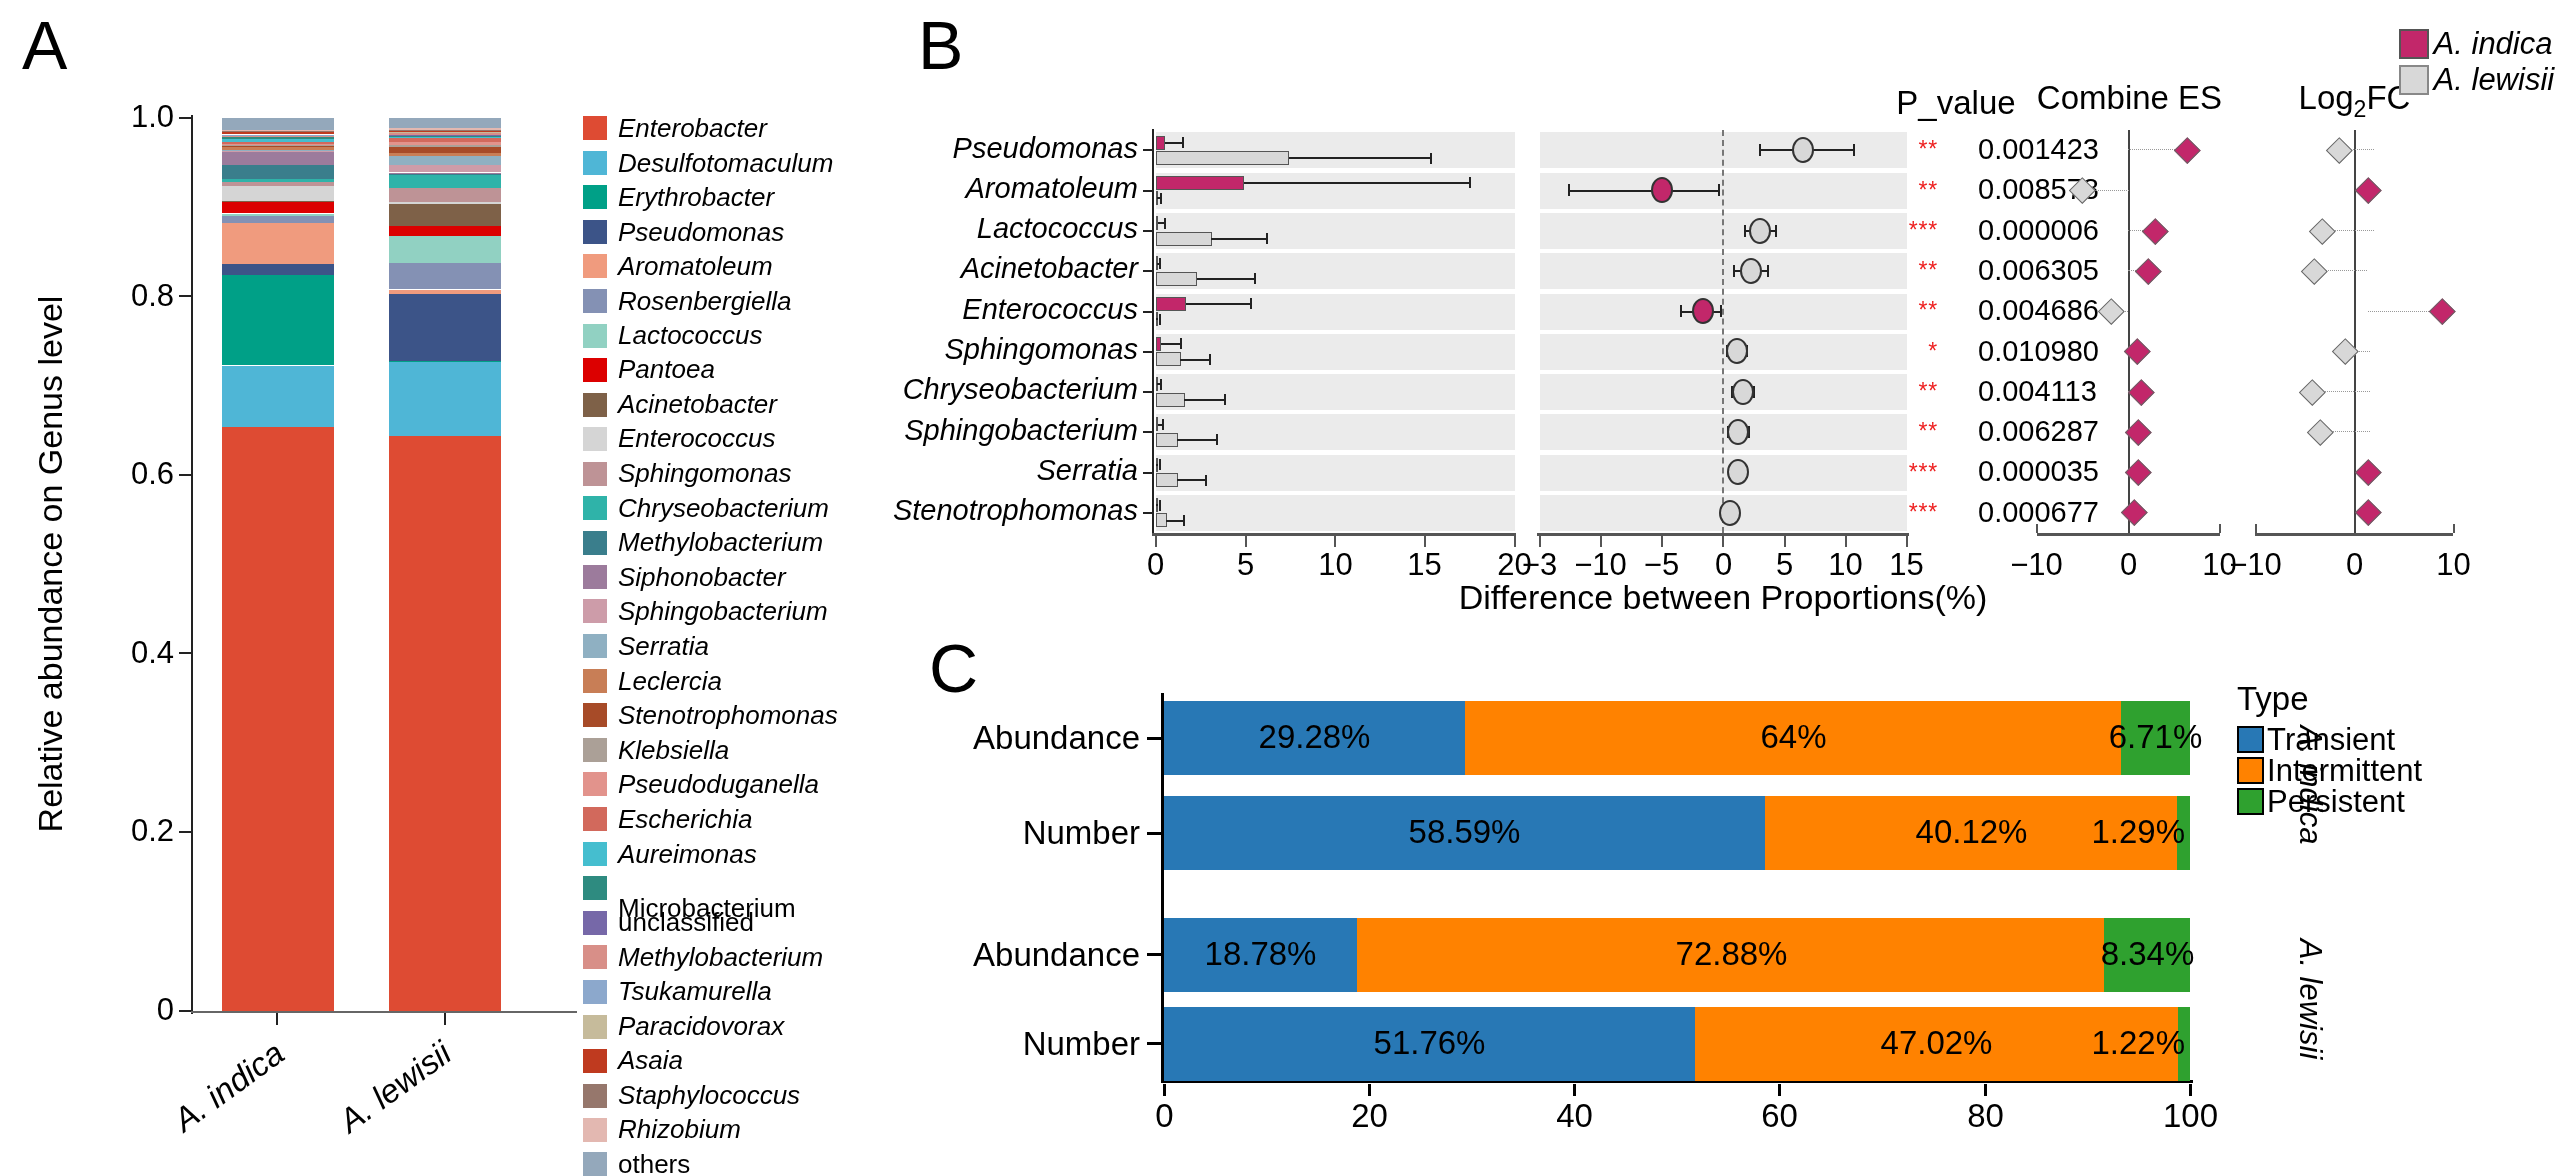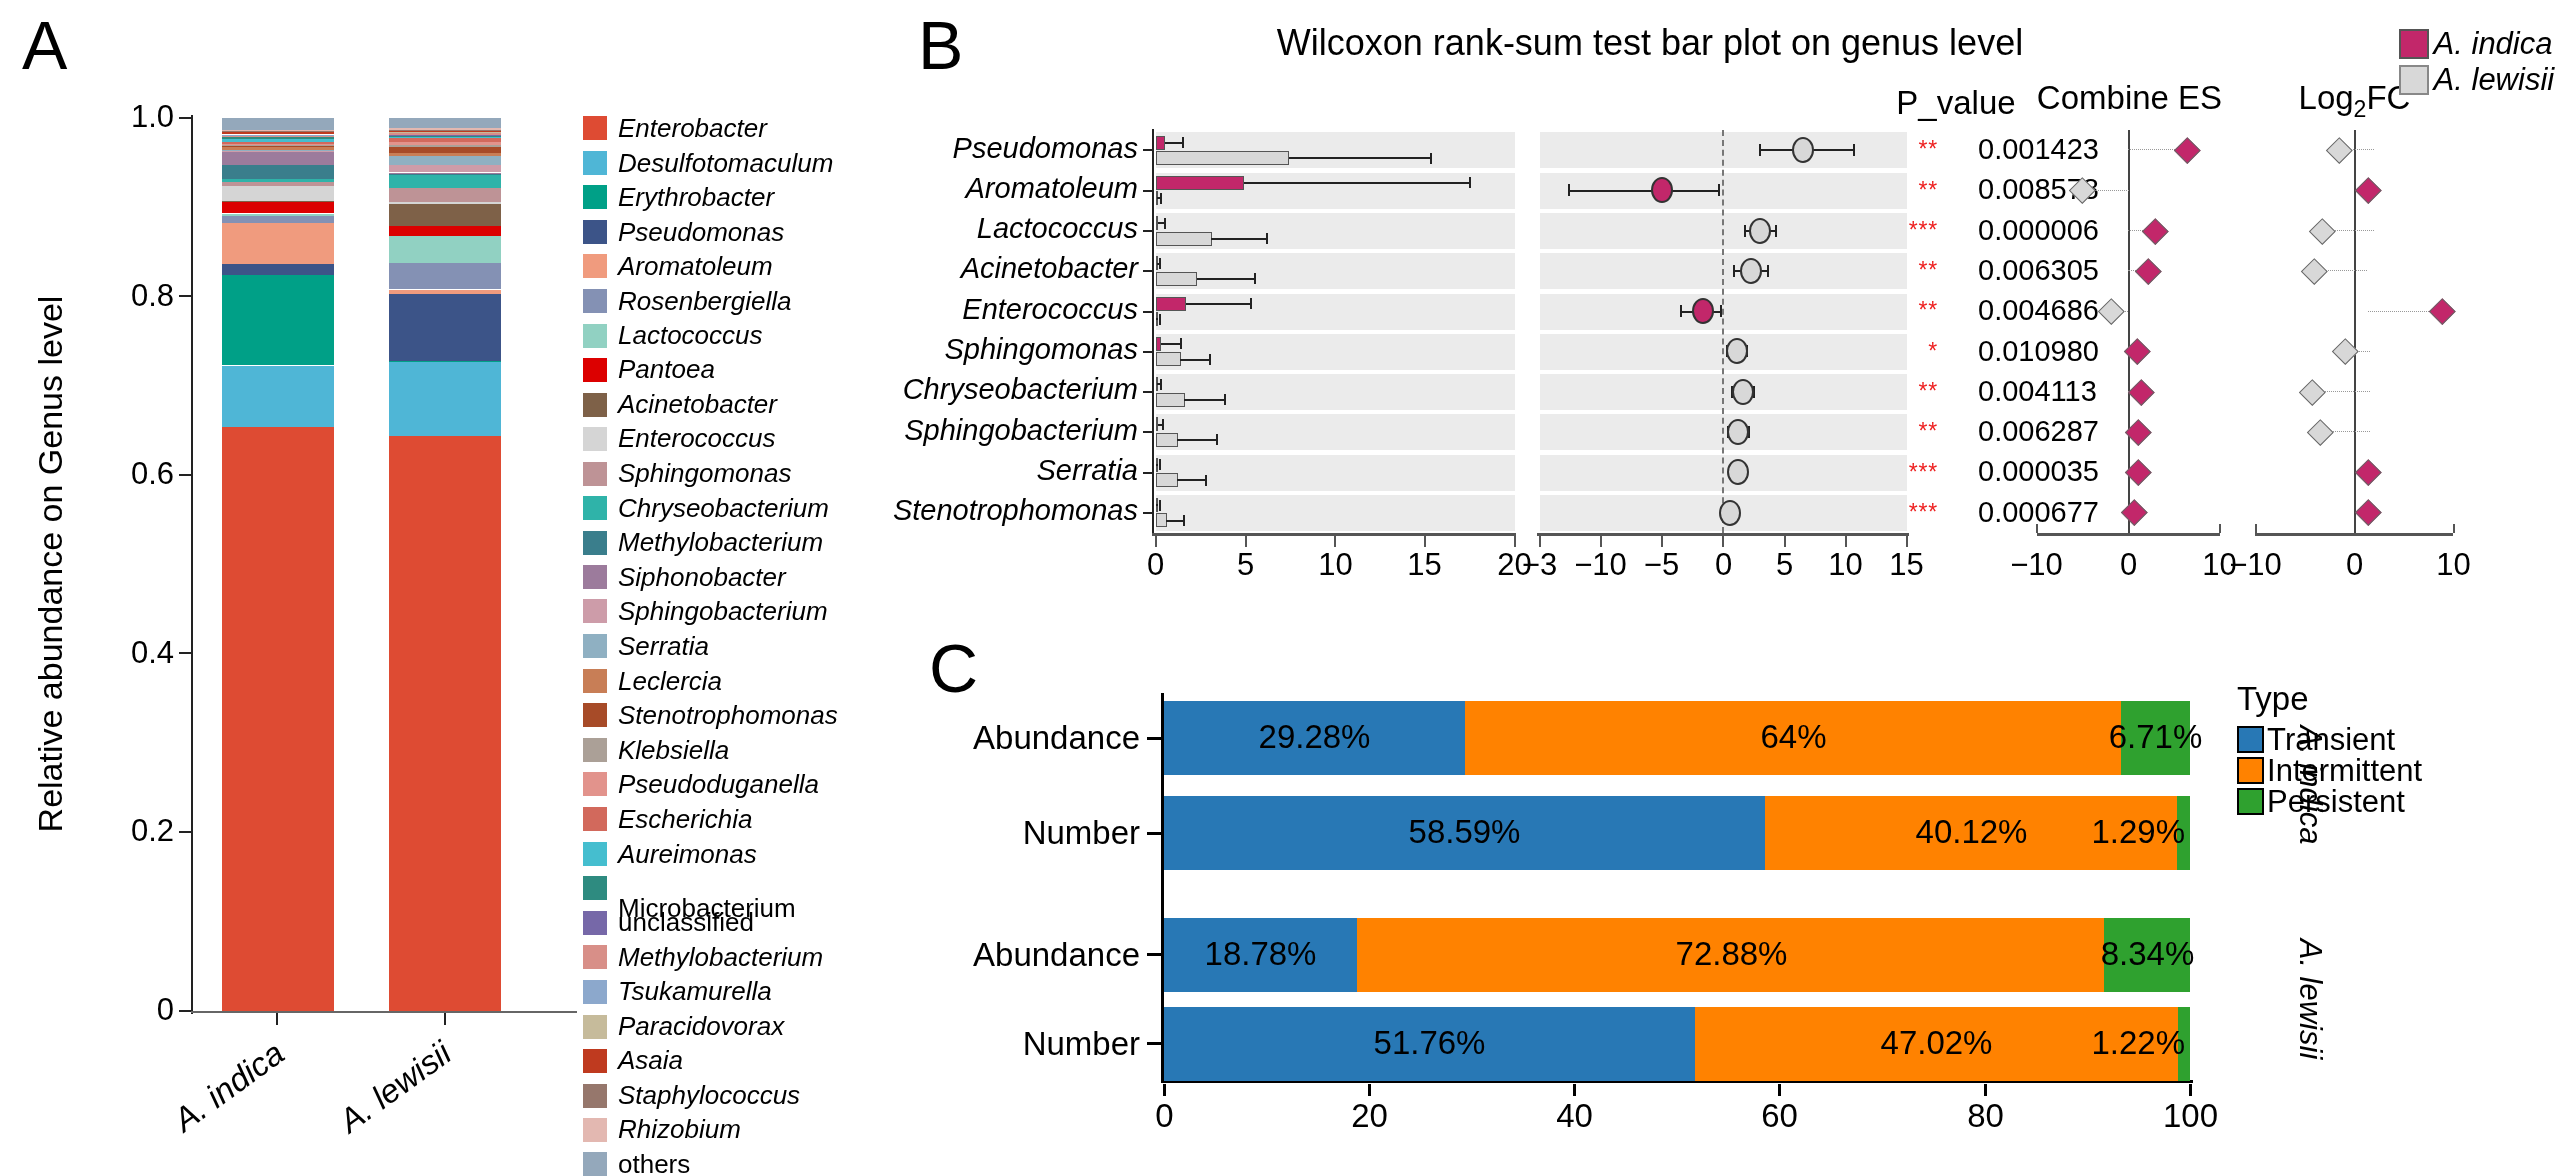--- a/index.html
+++ b/index.html
@@ -169,37 +169,37 @@
       <div class="abs legA-item" style="left: 618px; top: 1046px; line-height: 29px; font-style: italic;">Asaia</div>
       <div class="abs" style="left: 583px; top: 1084px; width: 24px; height: 24px; background: rgb(150, 119, 108);"></div>
       <div class="abs legA-item" style="left: 618px; top: 1081px; line-height: 29px; font-style: italic;">Staphylococcus</div>
       <div class="abs" style="left: 583px; top: 1118px; width: 24px; height: 24px; background: rgb(227, 184, 177);"></div>
       <div class="abs legA-item" style="left: 618px; top: 1115px; line-height: 29px; font-style: italic;">Rhizobium</div>
       <div class="abs" style="left: 583px; top: 1152px; width: 24px; height: 24px; background: rgb(148, 168, 187);"></div>
       <div class="abs legA-item" style="left: 618px; top: 1150px; line-height: 29px;">others</div>
     </div>
 
   <div class="abs panel-letter" style="left:918px;top:6.2px;">B</div>
-  <div class="abs title" style="left:1108px;top:22px;width:1084px;">Wilcoxon rank-sum test bar plot on genus level</div>
 
   <div class="abs hdr" style="left:1890px;top:84px;width:132px;">P_value</div>
   <div class="abs hdr" style="left:2021px;top:79px;width:217px;">Combine ES</div>
   <div class="abs hdr" style="left:2246px;top:79px;width:217px;"><span>Log</span><sub>2</sub><span>FC</span></div>
 
   <div class="abs" style="left:2399px;top:26px;">
     <div style="display:flex;align-items:center;height:36px;">
       <span class="sq" style="width: 26px; height: 26px; border: 2.3px solid rgb(85, 85, 85); background: rgb(194, 39, 106);"></span>
       <span class="cat-label" style="margin-left:4.6px;font-size:31px;">A. indica</span>
     </div>
     <div style="display:flex;align-items:center;height:36px;">
       <span class="sq" style="width: 26px; height: 26px; border: 2.3px solid rgb(136, 136, 136); background: rgb(216, 216, 216);"></span>
       <span class="cat-label" style="margin-left:4.6px;font-size:31px;">A. lewisii</span>
     </div>
   </div>
 
+  <div class="abs axis-title" style="left:1452px;top:578px;width:542px;font-size:34px;">Difference between Proportions(%)</div>
   <div id="pb-plot" class="abs">
       <div class="abs" style="left: 1156px; top: 132px; width: 359px; height: 36px; background: rgb(235, 235, 235);"></div>
       <div class="abs" style="left: 1540px; top: 132px; width: 367px; height: 36px; background: rgb(235, 235, 235);"></div>
       <div class="abs" style="left: 1156px; top: 173px; width: 359px; height: 36px; background: rgb(235, 235, 235);"></div>
       <div class="abs" style="left: 1540px; top: 173px; width: 367px; height: 36px; background: rgb(235, 235, 235);"></div>
       <div class="abs" style="left: 1156px; top: 213px; width: 359px; height: 36px; background: rgb(235, 235, 235);"></div>
       <div class="abs" style="left: 1540px; top: 213px; width: 367px; height: 36px; background: rgb(235, 235, 235);"></div>
       <div class="abs" style="left: 1156px; top: 253px; width: 359px; height: 36px; background: rgb(235, 235, 235);"></div>
       <div class="abs" style="left: 1540px; top: 253px; width: 367px; height: 36px; background: rgb(235, 235, 235);"></div>
       <div class="abs" style="left: 1156px; top: 294px; width: 359px; height: 36px; background: rgb(235, 235, 235);"></div>

